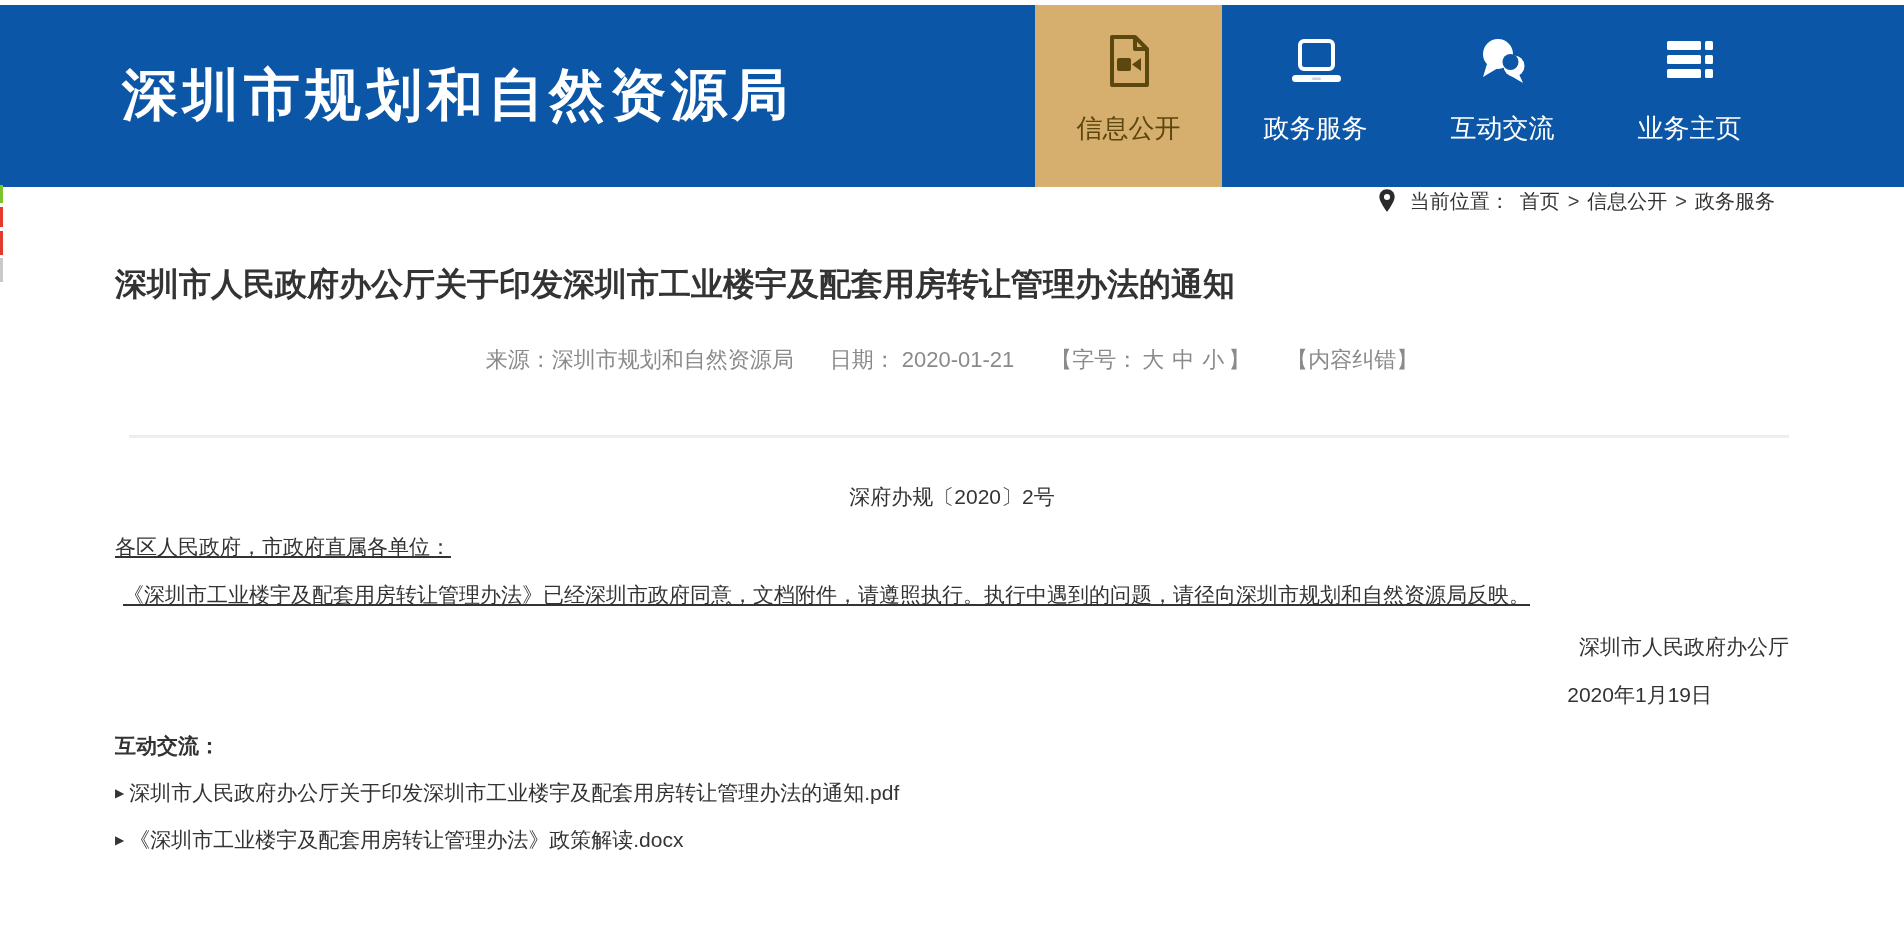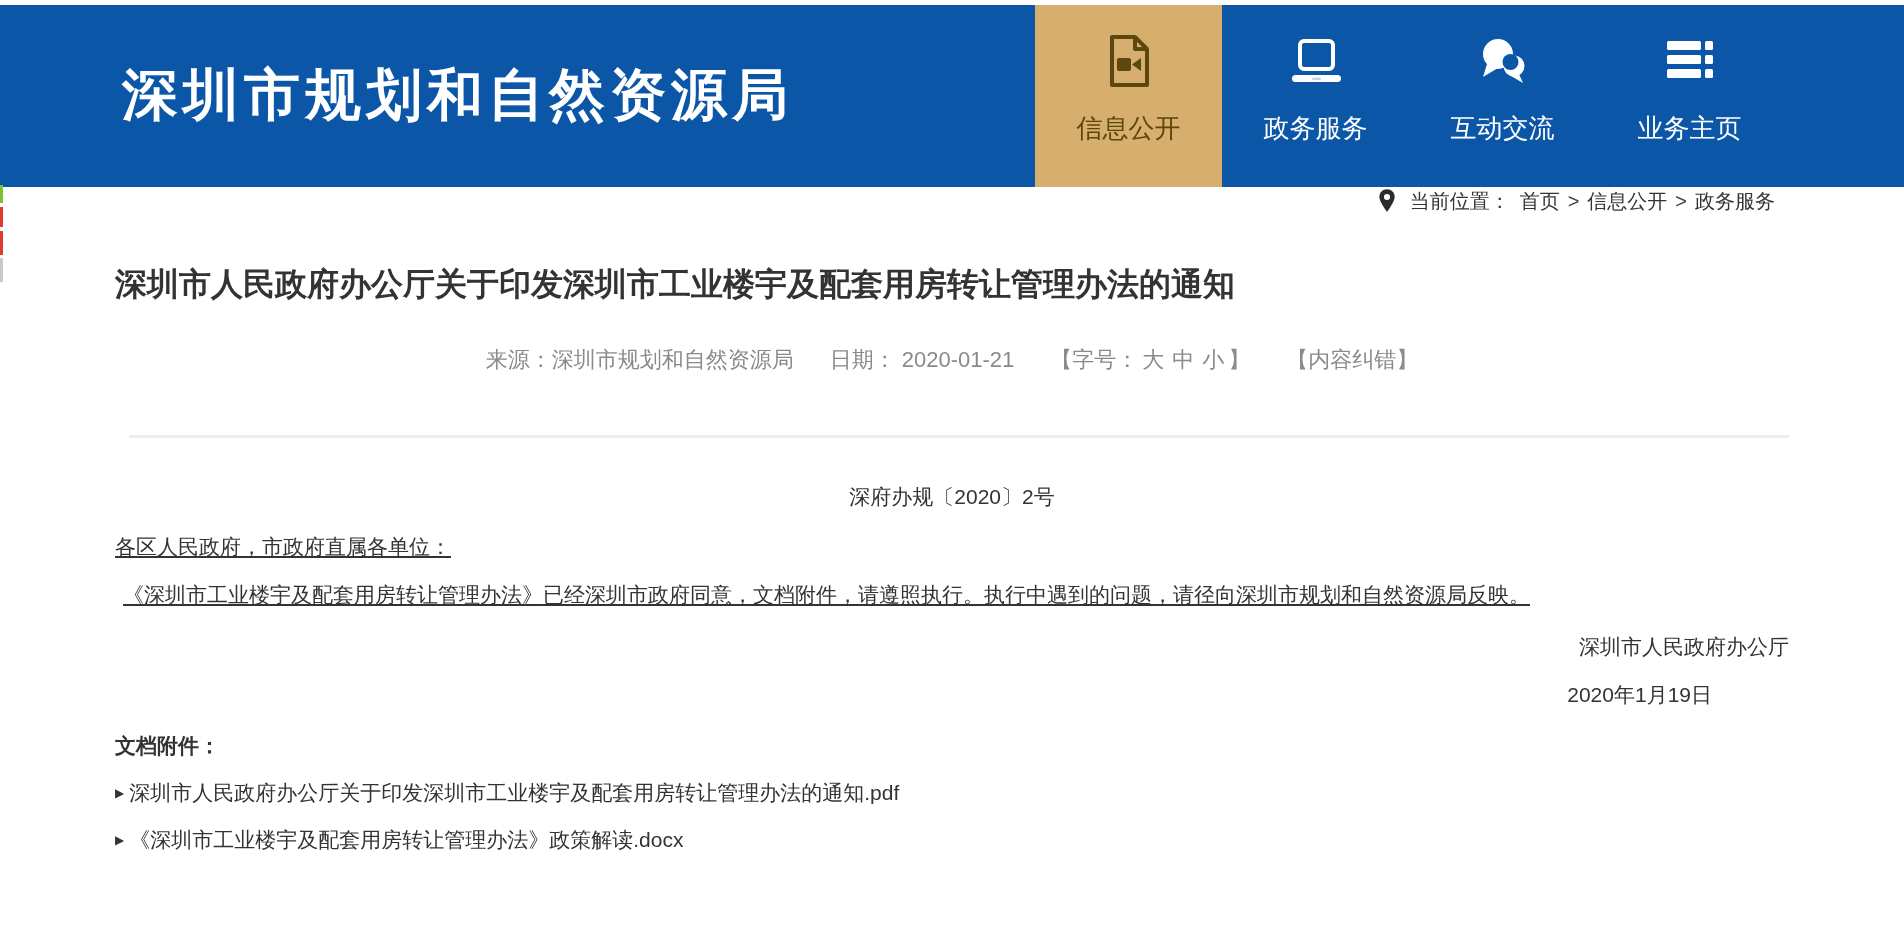--- a/index.html
+++ b/index.html
@@ -156,21 +156,21 @@
   <div class="rule"></div>
 
   <div class="doc-number">深府办规〔2020〕2号</div>
 
   <p class="para para-1">各区人民政府，市政府直属各单位：</p>
   <p class="para para-2">《深圳市工业楼宇及配套用房转让管理办法》已经深圳市政府同意，文档附件，请遵照执行。执行中遇到的问题，请径向深圳市规划和自然资源局反映。</p>
 
   <div class="sig-issuer">深圳市人民政府办公厅</div>
   <div class="sig-date">2020年1月19日</div>
 
-  <div class="attach-label">文档附件：</div>
+  <div class="attach-label">互动交流：</div>
 
   <div class="attach-item">
     <span class="bullet">▶</span>
     <span>深圳市人民政府办公厅关于印发深圳市工业楼宇及配套用房转让管理办法的通知.pdf</span>
   </div>
 
   <div class="attach-item">
     <span class="bullet">▶</span>
     <span>《深圳市工业楼宇及配套用房转让管理办法》政策解读.docx</span>
   </div>

